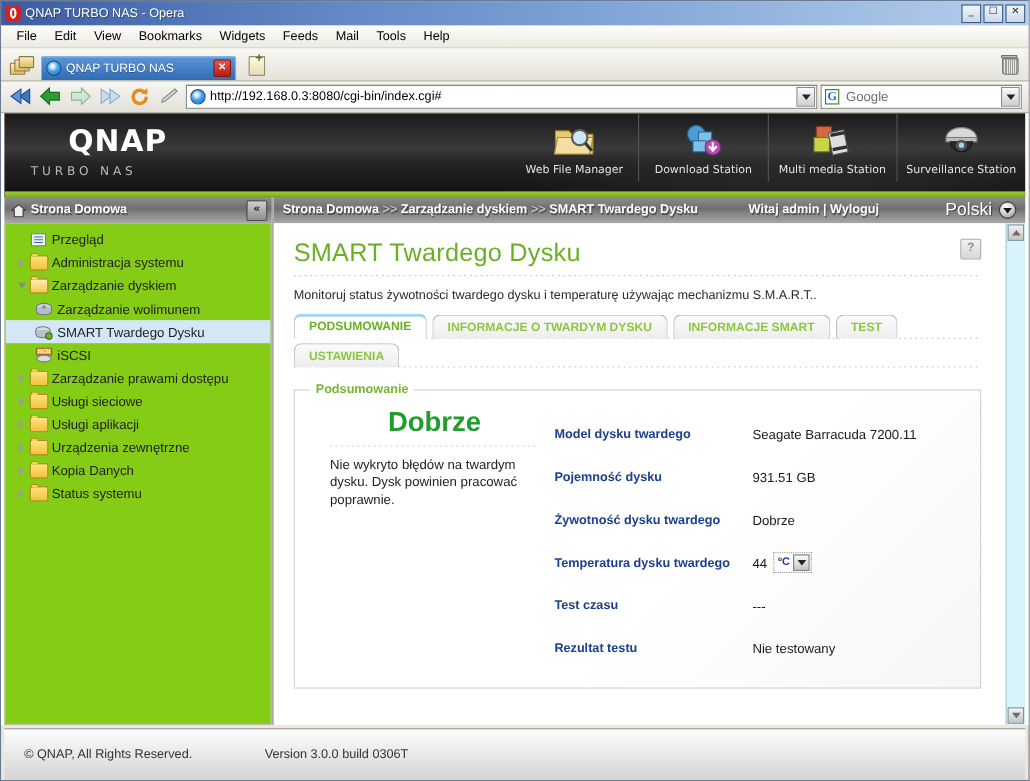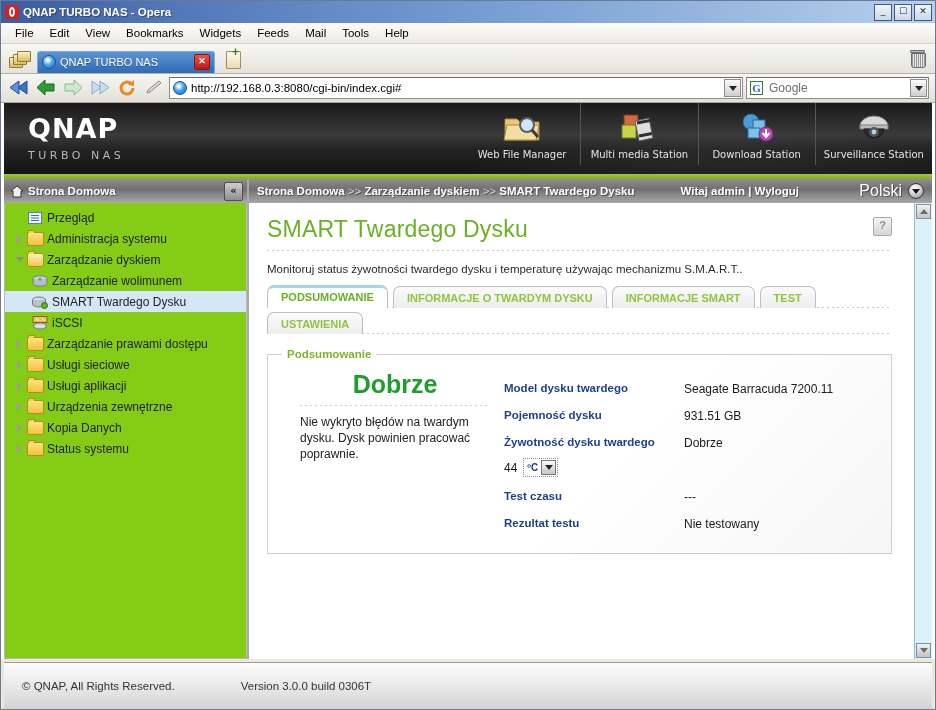--- a/index.html
+++ b/index.html
@@ -37,21 +37,21 @@
     border-radius: 2px;
     position: relative;
   }
   .title-ico::after {
     content: ""; position: absolute;
     left: 4px; top: 2px; width: 6px; height: 10px;
     border: 2px solid #ffffff; border-radius: 50%;
     box-sizing: border-box;
   }
   .title-text {
-    color: #ffffff; font-weight: bold; font-size: 11.5px;
+    color: #ffffff; font-weight: normal; font-size: 11.5px;
     text-shadow: 1px 1px 0 rgba(0,0,0,.35);
     white-space: nowrap;
   }
   .win-btns {
     position: absolute; right: 3px; top: 3px;
     display: flex; gap: 2px;
   }
   .win-btn {
     width: 16px; height: 15px;
     background: linear-gradient(to bottom,#f2f5fa,#cdd7e6);
@@ -218,20 +218,21 @@
     overflow: hidden;
   }
   .banner-inner::after {
     content:""; position:absolute; left:0; right:0; bottom:0; height:5px;
     background: linear-gradient(to bottom,#9ec83c,#7fae22);
   }
   .brand { width: 460px; flex: 0 0 460px; padding: 12px 0 0 24px; box-sizing: border-box; }
   .brand-q {
     color: #ffffff; font: bold 27px/28px "DejaVu Sans", sans-serif;
     letter-spacing: 1px;
+    margin-left: 34px;
   }
   .brand-sub {
     color: #b9b9b9; font: 11px/14px "DejaVu Sans", sans-serif;
     letter-spacing: 3.5px; margin-top: 6px;
   }
   .apps { flex: 1 1 auto; display: flex; align-items: flex-start; }
   .app-item {
     flex: 1 1 0; text-align: center; padding-top: 6px;
     border-left: 1px solid #555; position: relative; height: 62px;
     box-sizing: border-box;
@@ -416,21 +417,21 @@
     color: #1f9e2e; font: bold 25px/30px "Liberation Sans", sans-serif;
     text-align: center;
   }
   .verdict-rule {
     height: 1px; margin: 6px 0 8px;
     background-image: linear-gradient(to right,#cfcfcf 0 2px, transparent 2px 5px);
     background-size: 5px 1px;
   }
   .verdict-note { font-size: 12px; line-height: 16px; color: #222; }
   .sum-right { flex: 1 1 auto; padding-left: 14px; }
-  .drow { display: flex; align-items: flex-end; height: 27px; }
+  .drow { display: flex; align-items: center; height: 27px; margin-top: 12px; }
   .dlabel {
     width: 180px; flex: 0 0 180px;
     color: #1c3f8f; font: bold 11.5px/16px "Liberation Sans", sans-serif;
   }
   .dval { font-size: 12px; color: #1a1a1a; display:flex; align-items:center; gap:6px;}
   .unit-select {
     display: inline-flex; align-items: center; height: 17px;
     border: 1px dotted #8e8e8e; background: #ffffff;
     padding-left: 3px;
   }
@@ -561,40 +562,40 @@
               <path d="M5 13 h32 l-3 15 h-32 z" fill="#f3dfa4" stroke="#a98a34"></path>
               <circle cx="25" cy="13" r="7" fill="#cfe6f5" stroke="#5c5c5c" stroke-width="2"></circle>
               <path d="M30 18 L36 25" stroke="#3a3a3a" stroke-width="3"></path>
             </svg>
           </div>
           <div class="app-label">Web File Manager</div>
         </div>
         <div class="app-item">
           <div class="app-ico">
             <svg width="40" height="32" viewBox="0 0 40 32">
+              <circle cx="14" cy="10" r="8" fill="#4d9ad6" stroke="#26608f"></circle>
+              <rect x="16" y="8" width="12" height="10" fill="#7fc0e8" stroke="#2a6a99"></rect>
+              <rect x="11" y="16" width="12" height="10" fill="#7fc0e8" stroke="#2a6a99"></rect>
+              <circle cx="29" cy="22" r="7" fill="#b84bb0" stroke="#7a2b74"></circle>
+              <path d="M29 17 L29 24 M25.5 21 L29 25 L32.5 21" stroke="#fff" stroke-width="2" fill="none"></path>
+            </svg>
+          </div>
+          <div class="app-label">Download Station</div>
+        </div>
+        <div class="app-item">
+          <div class="app-ico">
+            <svg width="40" height="32" viewBox="0 0 40 32">
               <rect x="5" y="3" width="14" height="12" fill="#d4693f" stroke="#7d3a20"></rect>
               <rect x="3" y="13" width="14" height="13" fill="#c9d44a" stroke="#72781f"></rect>
               <path d="M16 9 L30 6 L34 26 L20 29 Z" fill="#dedede" stroke="#5a5a5a"></path>
               <path d="M18 11 L31 8.5" stroke="#2e2e2e" stroke-width="3"></path>
               <path d="M20 24 L33 21.5" stroke="#2e2e2e" stroke-width="3"></path>
             </svg>
           </div>
           <div class="app-label">Multi media Station</div>
-        </div>
-        <div class="app-item">
-          <div class="app-ico">
-            <svg width="40" height="32" viewBox="0 0 40 32">
-              <circle cx="14" cy="10" r="8" fill="#4d9ad6" stroke="#26608f"></circle>
-              <rect x="16" y="8" width="12" height="10" fill="#7fc0e8" stroke="#2a6a99"></rect>
-              <rect x="11" y="16" width="12" height="10" fill="#7fc0e8" stroke="#2a6a99"></rect>
-              <circle cx="29" cy="22" r="7" fill="#b84bb0" stroke="#7a2b74"></circle>
-              <path d="M29 17 L29 24 M25.5 21 L29 25 L32.5 21" stroke="#fff" stroke-width="2" fill="none"></path>
-            </svg>
-          </div>
-          <div class="app-label">Download Station</div>
         </div>
         <div class="app-item">
           <div class="app-ico">
             <svg width="40" height="32" viewBox="0 0 40 32">
               <path d="M6 14 a14 10 0 0 1 28 0 z" fill="#d9d9d9" stroke="#7d7d7d"></path>
               <rect x="6" y="13" width="28" height="4" fill="#bcbcbc" stroke="#7d7d7d"></rect>
               <path d="M10 17 a10 9 0 0 0 20 0 z" fill="#2b2b2b" stroke="#1a1a1a"></path>
               <circle cx="20" cy="20" r="5" fill="#555"></circle>
               <circle cx="20" cy="20" r="2.4" fill="#9fd8f0"></circle>
             </svg>
@@ -801,20 +802,21 @@
                   <div class="dlabel">Pojemność dysku</div>
                   <div class="dval">931.51 GB</div>
                 </div>
 
                 <div class="drow">
                   <div class="dlabel">Żywotność dysku twardego</div>
                   <div class="dval">Dobrze</div>
                 </div>
 
                 <div class="drow">
+                  <div class="dlabel">Temperatura dysku twardego</div>
                   <div class="dval">
                     <span>44</span>
                     <span class="unit-select">
                       <span class="unit-txt">ºC</span>
                       <span class="unit-arrow">
                           <i class="caret-dn" style="display:block;width:0;height:0;border-left:4px solid transparent;border-right:4px solid transparent;border-top:5px solid #21252b;"></i>
                         </span>
                     </span>
                   </div>
                 </div>

